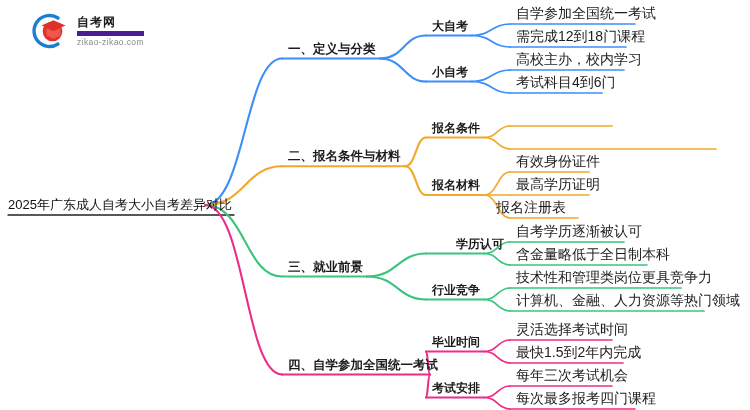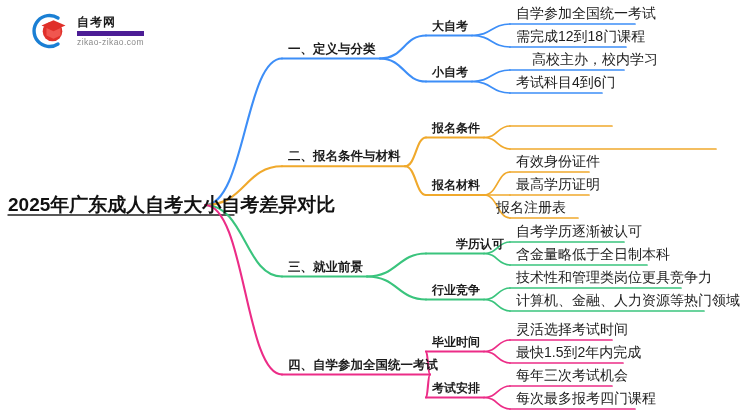--- a/index.html
+++ b/index.html
@@ -65,22 +65,22 @@
   }
 
   
   .node {
     position: absolute;
     white-space: nowrap;
     color: #1c1c1c;
     transform: translateY(-50%);
   }
   .node.root {
-    font-size: 19px;
-    font-weight: bold;
+    font-size: 13px;
+    font-weight: normal;
     color: #111111;
   }
   .node.lvl1 {
     font-size: 12.5px;
     font-weight: bold;
   }
   .node.lvl2 {
     font-size: 12px;
     font-weight: bold;
   }
@@ -170,21 +170,21 @@
       <div id="logo-sub">zikao-zikao.com</div>
     </div>
   </div>
 
 <div class="node root" style="left: 8px; top: 205px;">2025年广东成人自考大小自考差异对比</div>
     <div class="node lvl1" style="left: 288px; top: 48.5px;">一、定义与分类</div>
     <div class="node lvl2" style="left: 432px; top: 25.5px;">大自考</div>
     <div class="node leaf" style="left: 516px; top: 14px;">自学参加全国统一考试</div>
     <div class="node leaf" style="left: 516px; top: 37px;">需完成12到18门课程</div>
     <div class="node lvl2" style="left: 432px; top: 71.5px;">小自考</div>
-    <div class="node leaf" style="left: 516px; top: 60px; margin-left: 16px;">高校主办，校内学习</div>
+    <div class="node leaf" style="left: 516px; top: 60px;">高校主办，校内学习</div>
     <div class="node leaf" style="left: 516px; top: 83px;">考试科目4到6门</div>
     <div class="node lvl1" style="left: 288px; top: 156.25px;">二、报名条件与材料</div>
     <div class="node lvl2" style="left: 432px; top: 127.5px;">报名条件</div>
     <div class="node lvl2" style="left: 432px; top: 185px;">报名材料</div>
     <div class="node leaf" style="left: 516px; top: 162px;">有效身份证件</div>
     <div class="node leaf" style="left: 516px; top: 185px;">最高学历证明</div>
     <div class="node leaf" style="left: 496px; top: 208px;">报名注册表</div>
     <div class="node lvl1" style="left: 288px; top: 266.5px;">三、就业前景</div>
     <div class="node lvl2" style="left: 456px; top: 243.5px;">学历认可</div>
     <div class="node leaf" style="left: 516px; top: 232px;">自考学历逐渐被认可</div>

